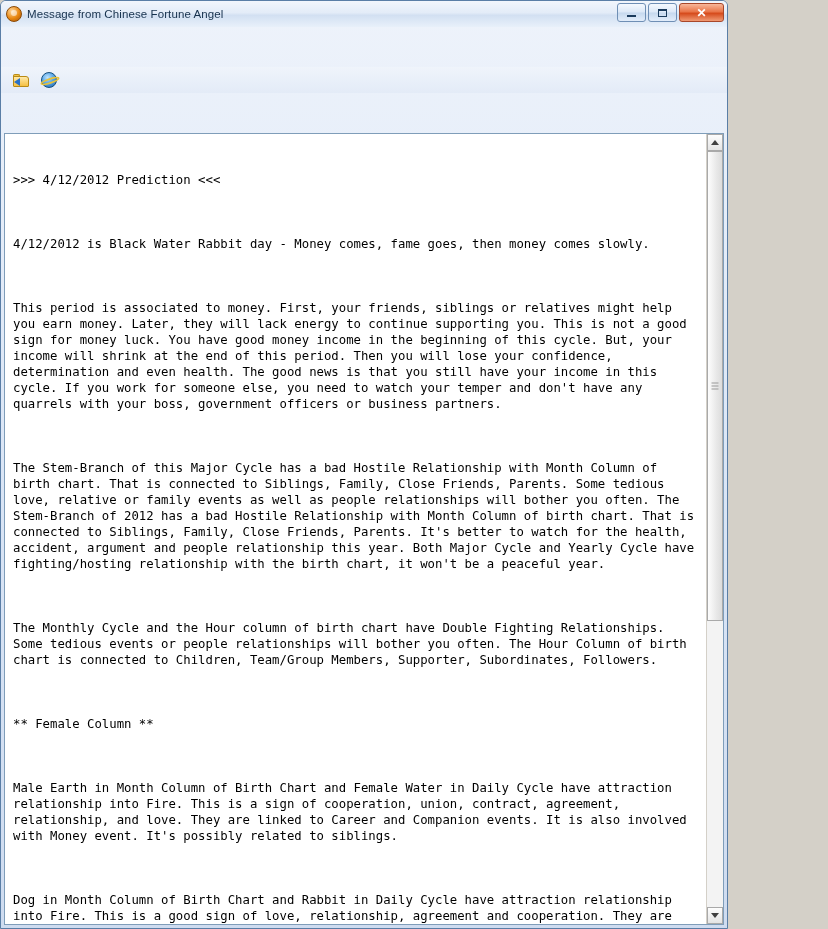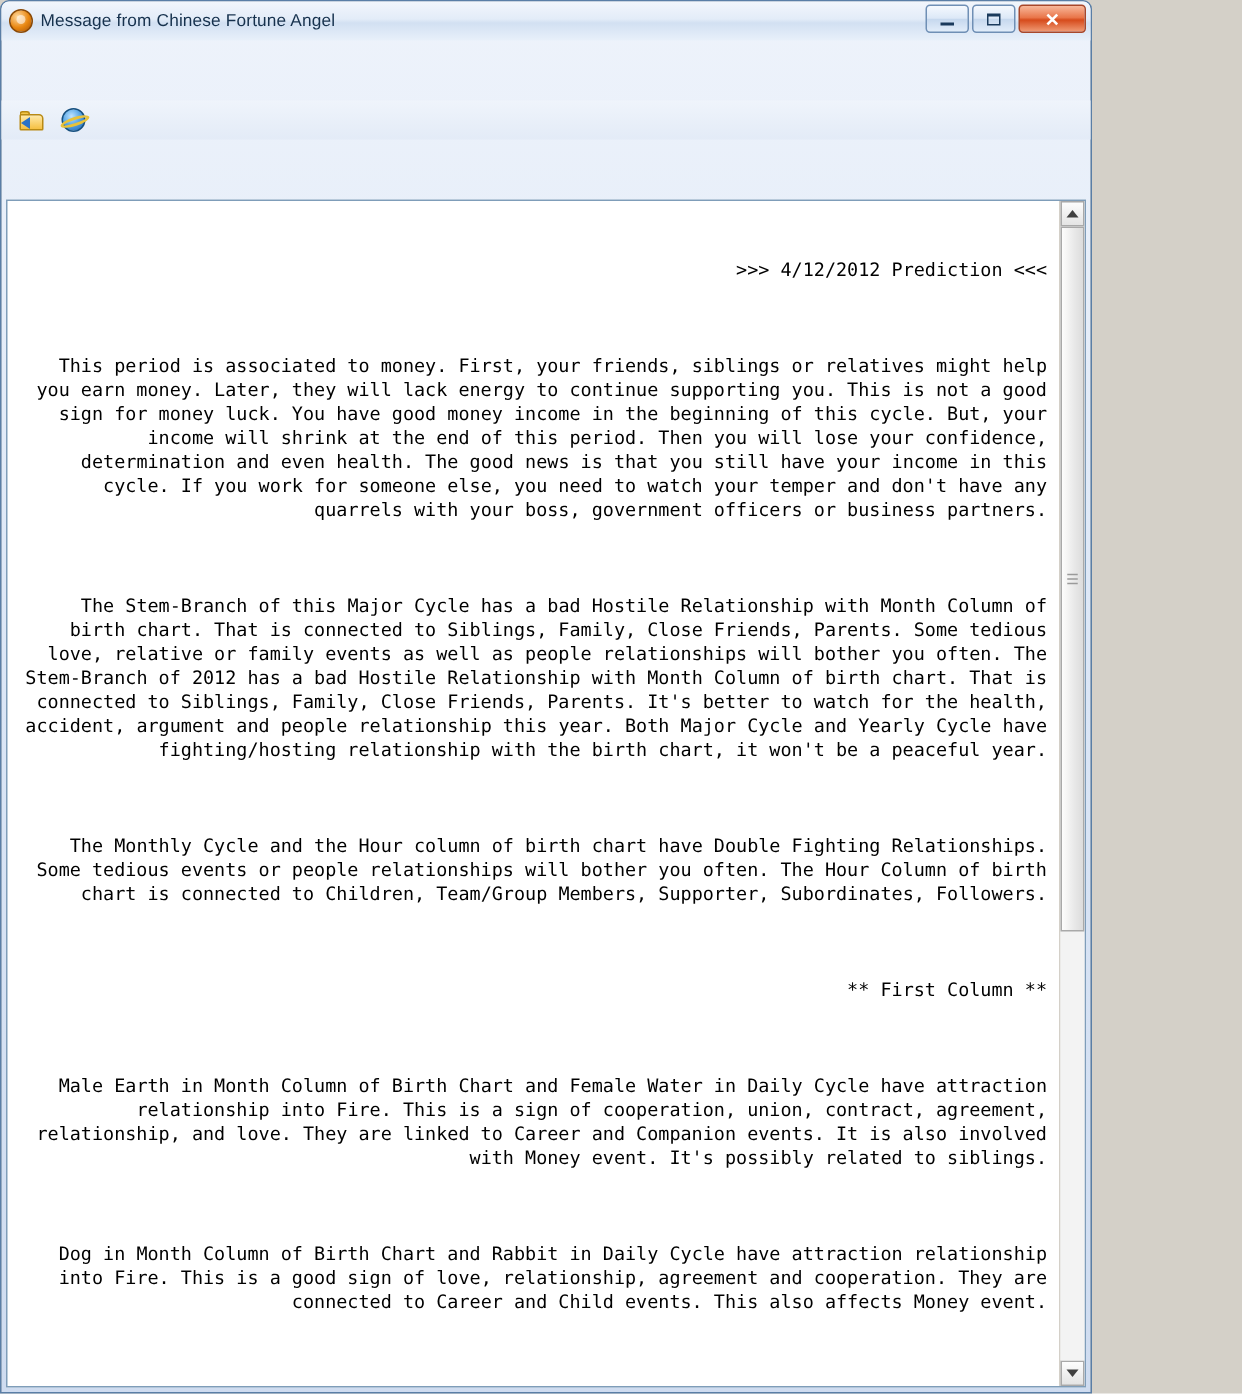--- a/index.html
+++ b/index.html
@@ -167,21 +167,20 @@
     background: #ffffff;
     display: flex;
     overflow: hidden;
     box-sizing: border-box;
   }
   .text-area {
     flex: 1 1 auto;
     padding: 6px 8px 0 8px;
     overflow: hidden;
     box-sizing: border-box;
-    text-align: right;
   }
   .doc {
     font-family: "DejaVu Sans Mono", "Liberation Mono", monospace;
     font-size: 12.3px;
     line-height: 16px;
     color: #000;
     white-space: pre-wrap;
     word-break: normal;
   }
   .para { margin: 0 0 16px 0; }
@@ -279,24 +278,25 @@
     </div>
     <div class="tb-btn">
       <span class="icon-ie"></span>
     </div>
   </div>
 
   <div class="content-wrap">
     <div class="text-area">
       <div class="doc">
         <p class="para">&gt;&gt;&gt; 4/12/2012 Prediction &lt;&lt;&lt;</p>
+        <p class="para">4/12/2012 is Black Water Rabbit day - Money comes, fame goes, then money comes slowly.</p>
         <p class="para">This period is associated to money. First, your friends, siblings or relatives might help you earn money. Later, they will lack energy to continue supporting you. This is not a good sign for money luck. You have good money income in the beginning of this cycle. But, your income will shrink at the end of this period. Then you will lose your confidence, determination and even health. The good news is that you still have your income in this cycle. If you work for someone else, you need to watch your temper and don't have any quarrels with your boss, government officers or business partners.</p>
         <p class="para">The Stem-Branch of this Major Cycle has a bad Hostile Relationship with Month Column of birth chart. That is connected to Siblings, Family, Close Friends, Parents. Some tedious love, relative or family events as well as people relationships will bother you often. The Stem-Branch of 2012 has a bad Hostile Relationship with Month Column of birth chart. That is connected to Siblings, Family, Close Friends, Parents. It's better to watch for the health, accident, argument and people relationship this year. Both Major Cycle and Yearly Cycle have fighting/hosting relationship with the birth chart, it won't be a peaceful year.</p>
         <p class="para">The Monthly Cycle and the Hour column of birth chart have Double Fighting Relationships. Some tedious events or people relationships will bother you often. The Hour Column of birth chart is connected to Children, Team/Group Members, Supporter, Subordinates, Followers.</p>
-        <p class="para">** First Column **</p>
+        <p class="para">** Female Column **</p>
         <p class="para">Male Earth in Month Column of Birth Chart and Female Water in Daily Cycle have attraction relationship into Fire. This is a sign of cooperation, union, contract, agreement, relationship, and love. They are linked to Career and Companion events. It is also involved with Money event. It's possibly related to siblings.</p>
         <p class="para">Dog in Month Column of Birth Chart and Rabbit in Daily Cycle have attraction relationship into Fire. This is a good sign of love, relationship, agreement and cooperation. They are connected to Career and Child events. This also affects Money event.</p>
         
         
         
         
         
       </div>
     </div>
 

